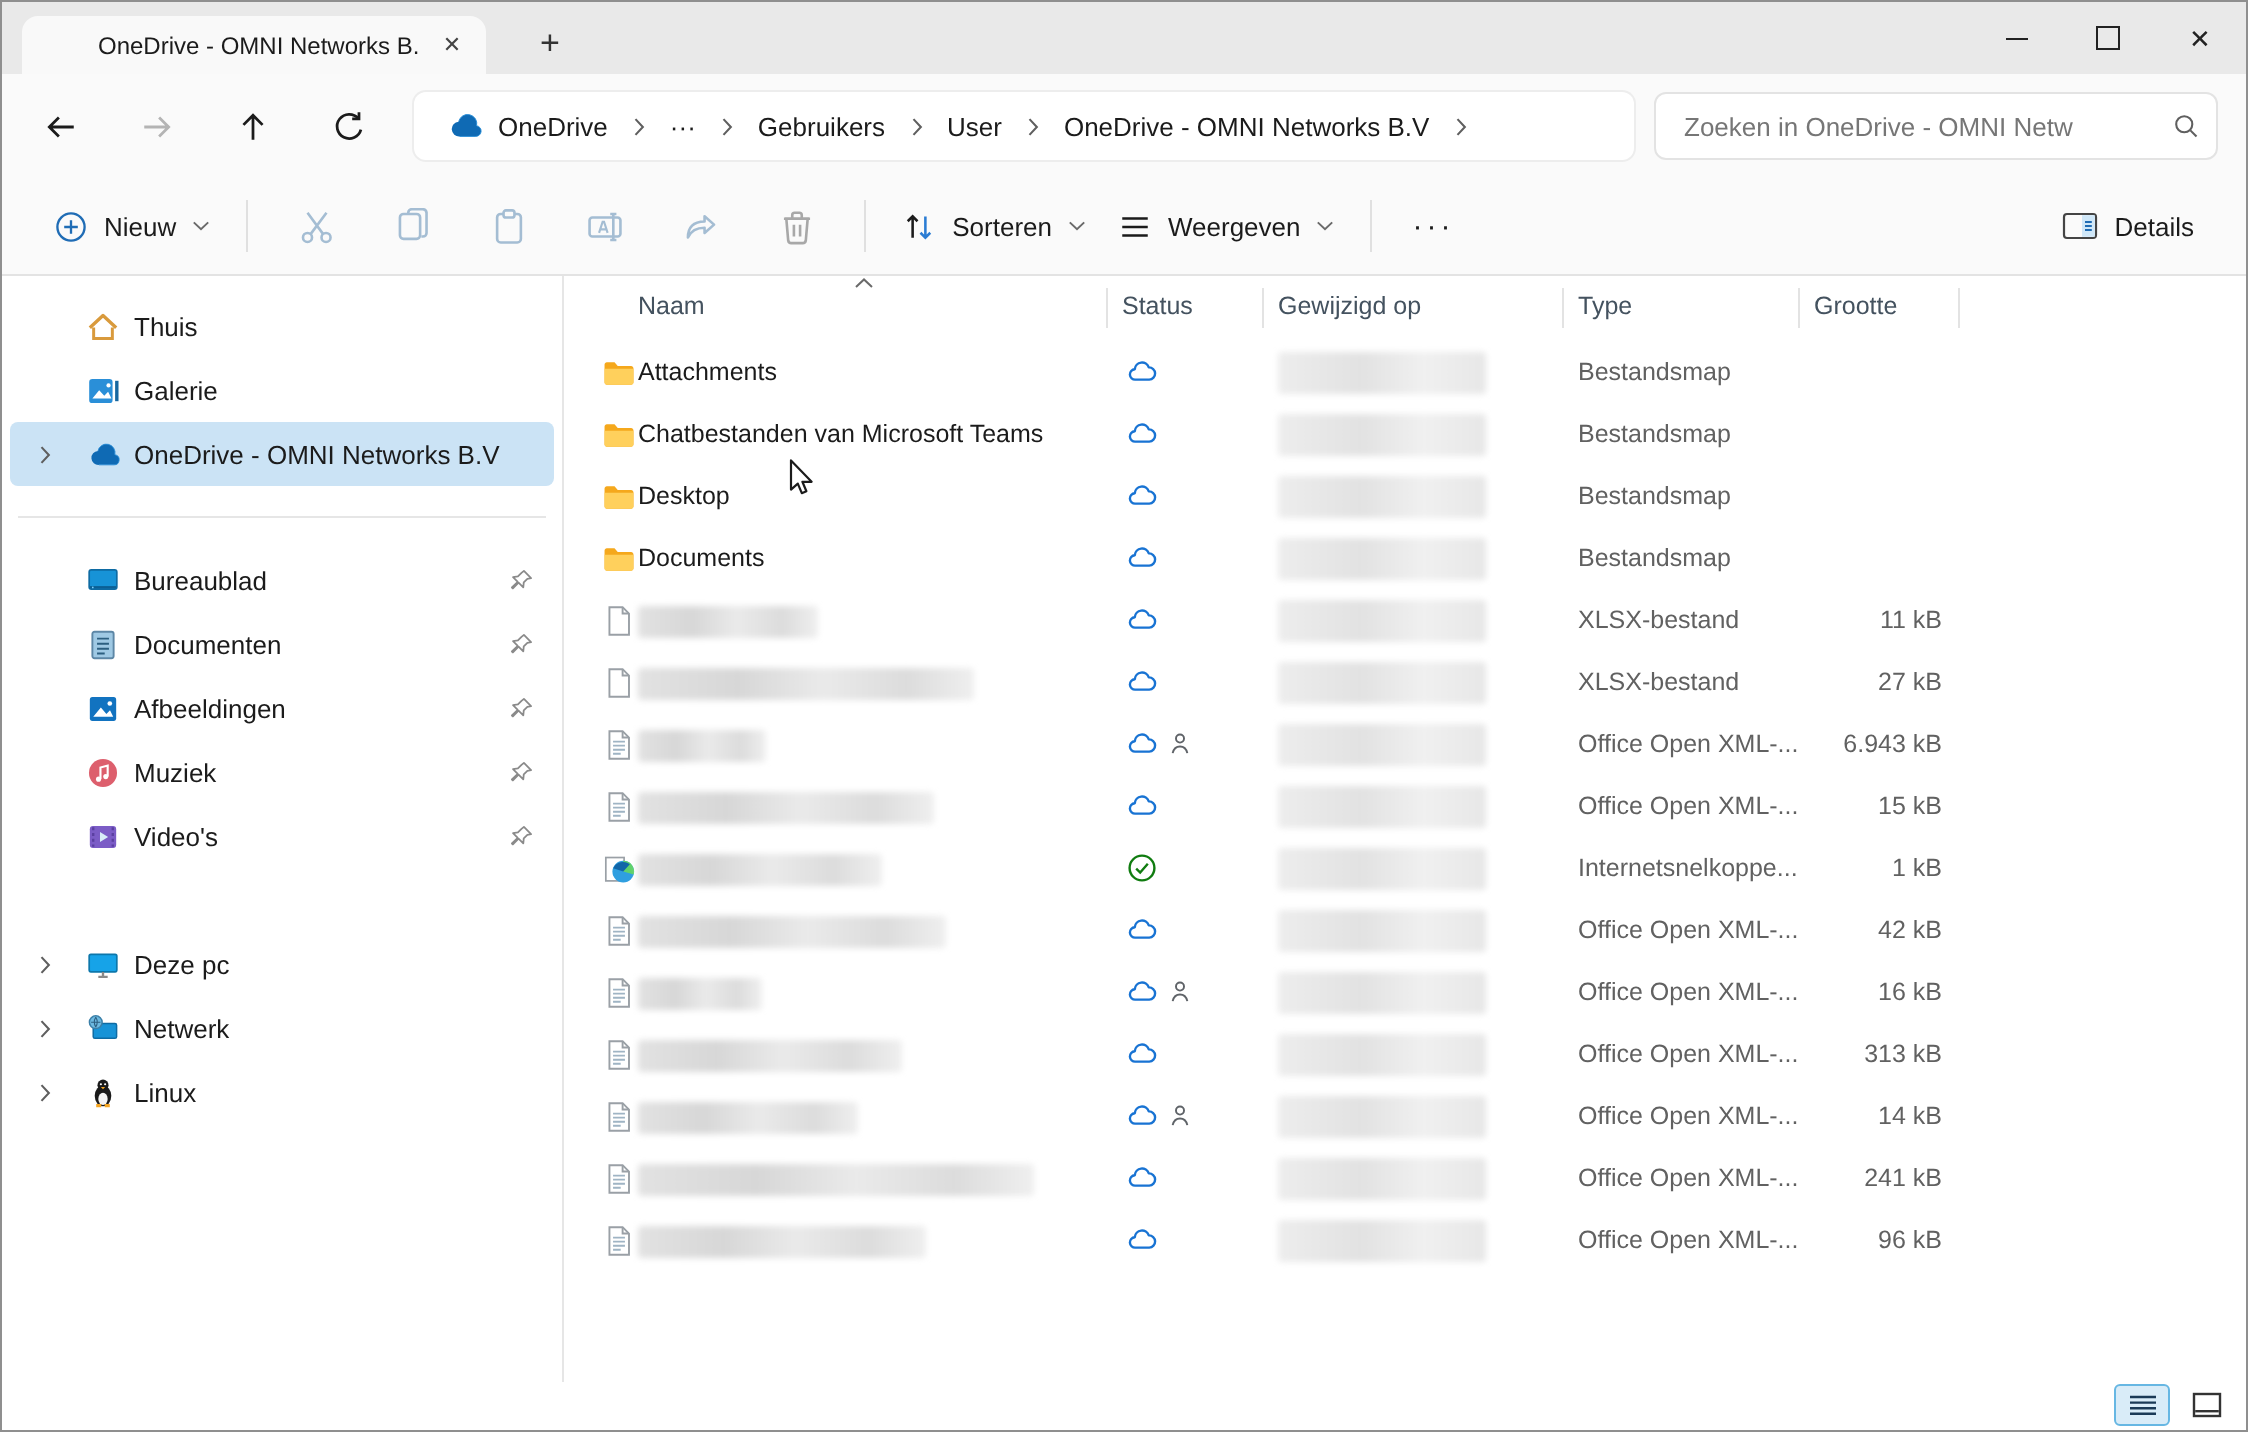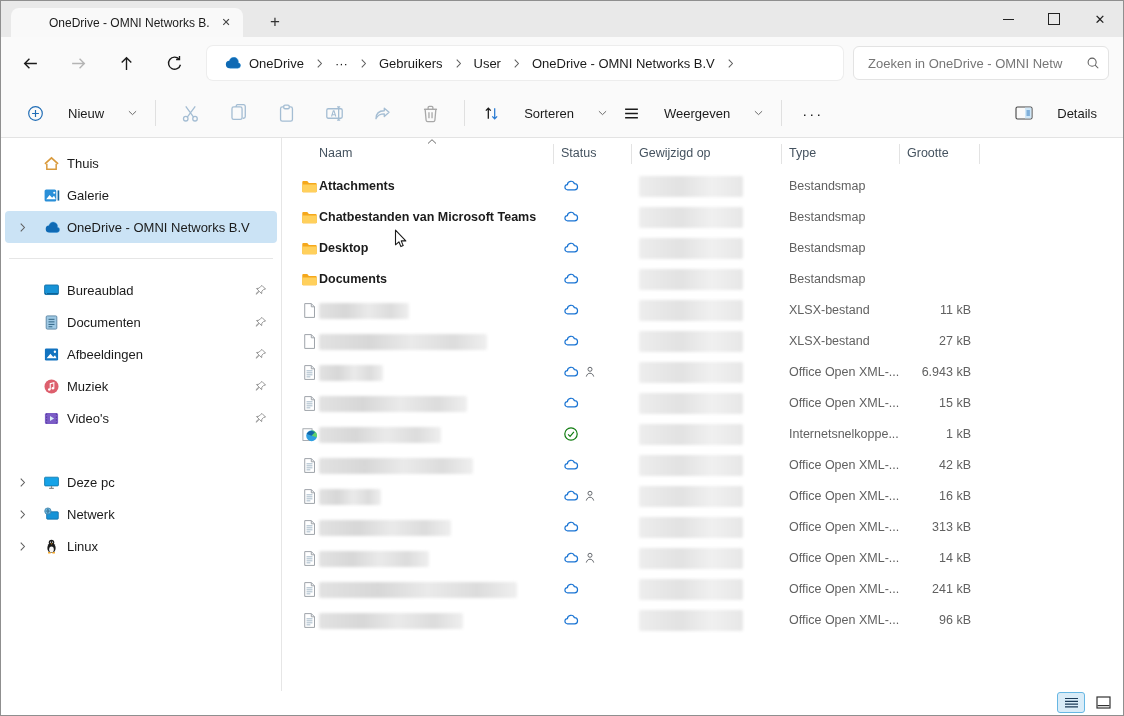--- a/index.html
+++ b/index.html
@@ -20,29 +20,29 @@
   .wc-maxbox{width:10px;height:10px;border:1px solid #222;display:inline-block}
   .wc-x{font-size:13px;color:#222}
   
   .navbar{position:absolute;left:0;top:36px;right:0;height:52px;background:#fafafa;
           display:flex;align-items:center;padding:0 14px;box-sizing:border-box;}
   .navbtn{width:30px;height:30px;display:flex;align-items:center;justify-content:center;margin-right:18px;flex:0 0 auto;}
   .crumbbar{flex:1;height:34px;background:#fff;border-radius:6px;display:flex;align-items:center;
             padding:0 10px;margin-right:10px;overflow:hidden;box-shadow:0 0 0 1px #ededed;}
   .crumb{font-size:13px;color:#1b1b1b;padding:4px 6px;border-radius:4px;white-space:nowrap;}
   .crumb-chev{margin:0 6px;flex:0 0 auto;display:flex;align-items:center;}
-  .searchbox{width:256px;height:34px;background:#fff;border:1px solid #e3e3e3;border-radius:6px;
+  .searchbox{width:282px;height:34px;background:#fff;border:1px solid #e3e3e3;border-radius:6px;
              display:flex;align-items:center;padding:0 8px 0 12px;box-sizing:border-box;}
   .searchbox input{flex:1;border:none;outline:none;background:transparent;font-size:13px;color:#1b1b1b;
                    font-family:"Liberation Sans",sans-serif;min-width:0;}
   .searchbox input::placeholder{color:#767676;opacity:1;}
   
   .toolbar{position:absolute;left:0;top:88px;right:0;height:49px;background:#fafafa;border-bottom:1px solid #e3e3e3;
            display:flex;align-items:center;padding:0 18px;box-sizing:border-box;}
-  .tbtn{display:flex;align-items:center;gap:24px;font-size:13px;color:#1b1b1b;padding:6px 8px;border-radius:4px;}
+  .tbtn{display:flex;align-items:center;gap:8px;font-size:13px;color:#1b1b1b;padding:6px 8px;border-radius:4px;}
   .tsep{width:1px;height:26px;background:#e0e0e0;margin:0 10px;flex:0 0 auto;}
   .ticon{width:20px;height:20px;display:flex;align-items:center;justify-content:center;margin:0 14px;}
   .more{font-size:15px;letter-spacing:2px;color:#1b1b1b;padding:0 10px;}
   .spacer{flex:1;}
   
   .sidebar{position:absolute;left:0;top:137px;bottom:24px;width:281px;background:#fff;
            border-right:1px solid #e6e6e6;box-sizing:border-box;padding-top:9px;overflow:hidden;}
   .sitem{height:32px;display:flex;align-items:center;margin:0 4px;border-radius:4px;position:relative;}
   .sitem.sel{background:#cbe3f5;}
   .s-chev{width:14px;display:flex;justify-content:center;position:absolute;left:10px;}
@@ -53,21 +53,21 @@
   .sgap{height:32px;}
   
   .list{position:absolute;left:282px;top:137px;right:0;bottom:24px;background:#fff;overflow:hidden;}
   .lheader{position:absolute;left:8px;top:3px;height:27px;right:0;}
   .hcell{position:absolute;top:5px;font-size:12.5px;color:#44525f;white-space:nowrap;}
   .hsep{position:absolute;top:3px;width:1px;height:20px;background:#e3e3e3;}
   .sortchev{position:absolute;left:136px;top:-3px;width:10px;height:7px;}
   .rows{position:absolute;left:8px;top:33px;right:0;}
   .row{position:absolute;left:0;right:8px;height:31px;}
   .r-ico{position:absolute;left:10px;top:7px;width:17px;height:17px;}
-  .r-name{position:absolute;left:28px;top:8px;font-size:12.5px;color:#1b1b1b;white-space:nowrap;font-weight:bold;}
+  .r-name{position:absolute;left:28px;top:8px;font-size:12.5px;color:#1b1b1b;white-space:nowrap;}
   .rd{position:absolute;border-radius:2px;filter:blur(1.6px);}
   .rd-name{left:28px;top:8px;height:16px;background:linear-gradient(90deg,#e2e2e2,#d7d7d7 30%,#eaeaea 55%,#dcdcdc 80%,#efefef);}
   .rd-date{left:348px;top:5px;width:104px;height:21px;background:linear-gradient(90deg,#ededed,#e2e2e2 40%,#f0f0f0 70%,#e7e7e7);}
   .r-status{position:absolute;left:272px;top:7px;width:16px;height:16px;}
   .r-person{position:absolute;left:292px;top:8px;width:14px;height:14px;}
   .r-type{position:absolute;left:498px;top:8px;font-size:12.5px;color:#616161;white-space:nowrap;}
   .r-size{position:absolute;left:560px;width:120px;top:8px;font-size:12.5px;color:#616161;text-align:right;}
   
   .statusbar{position:absolute;left:0;bottom:0;right:0;height:24px;background:#fff;border-top:1px solid #e6e6e6;
              display:flex;align-items:center;font-size:12px;}

